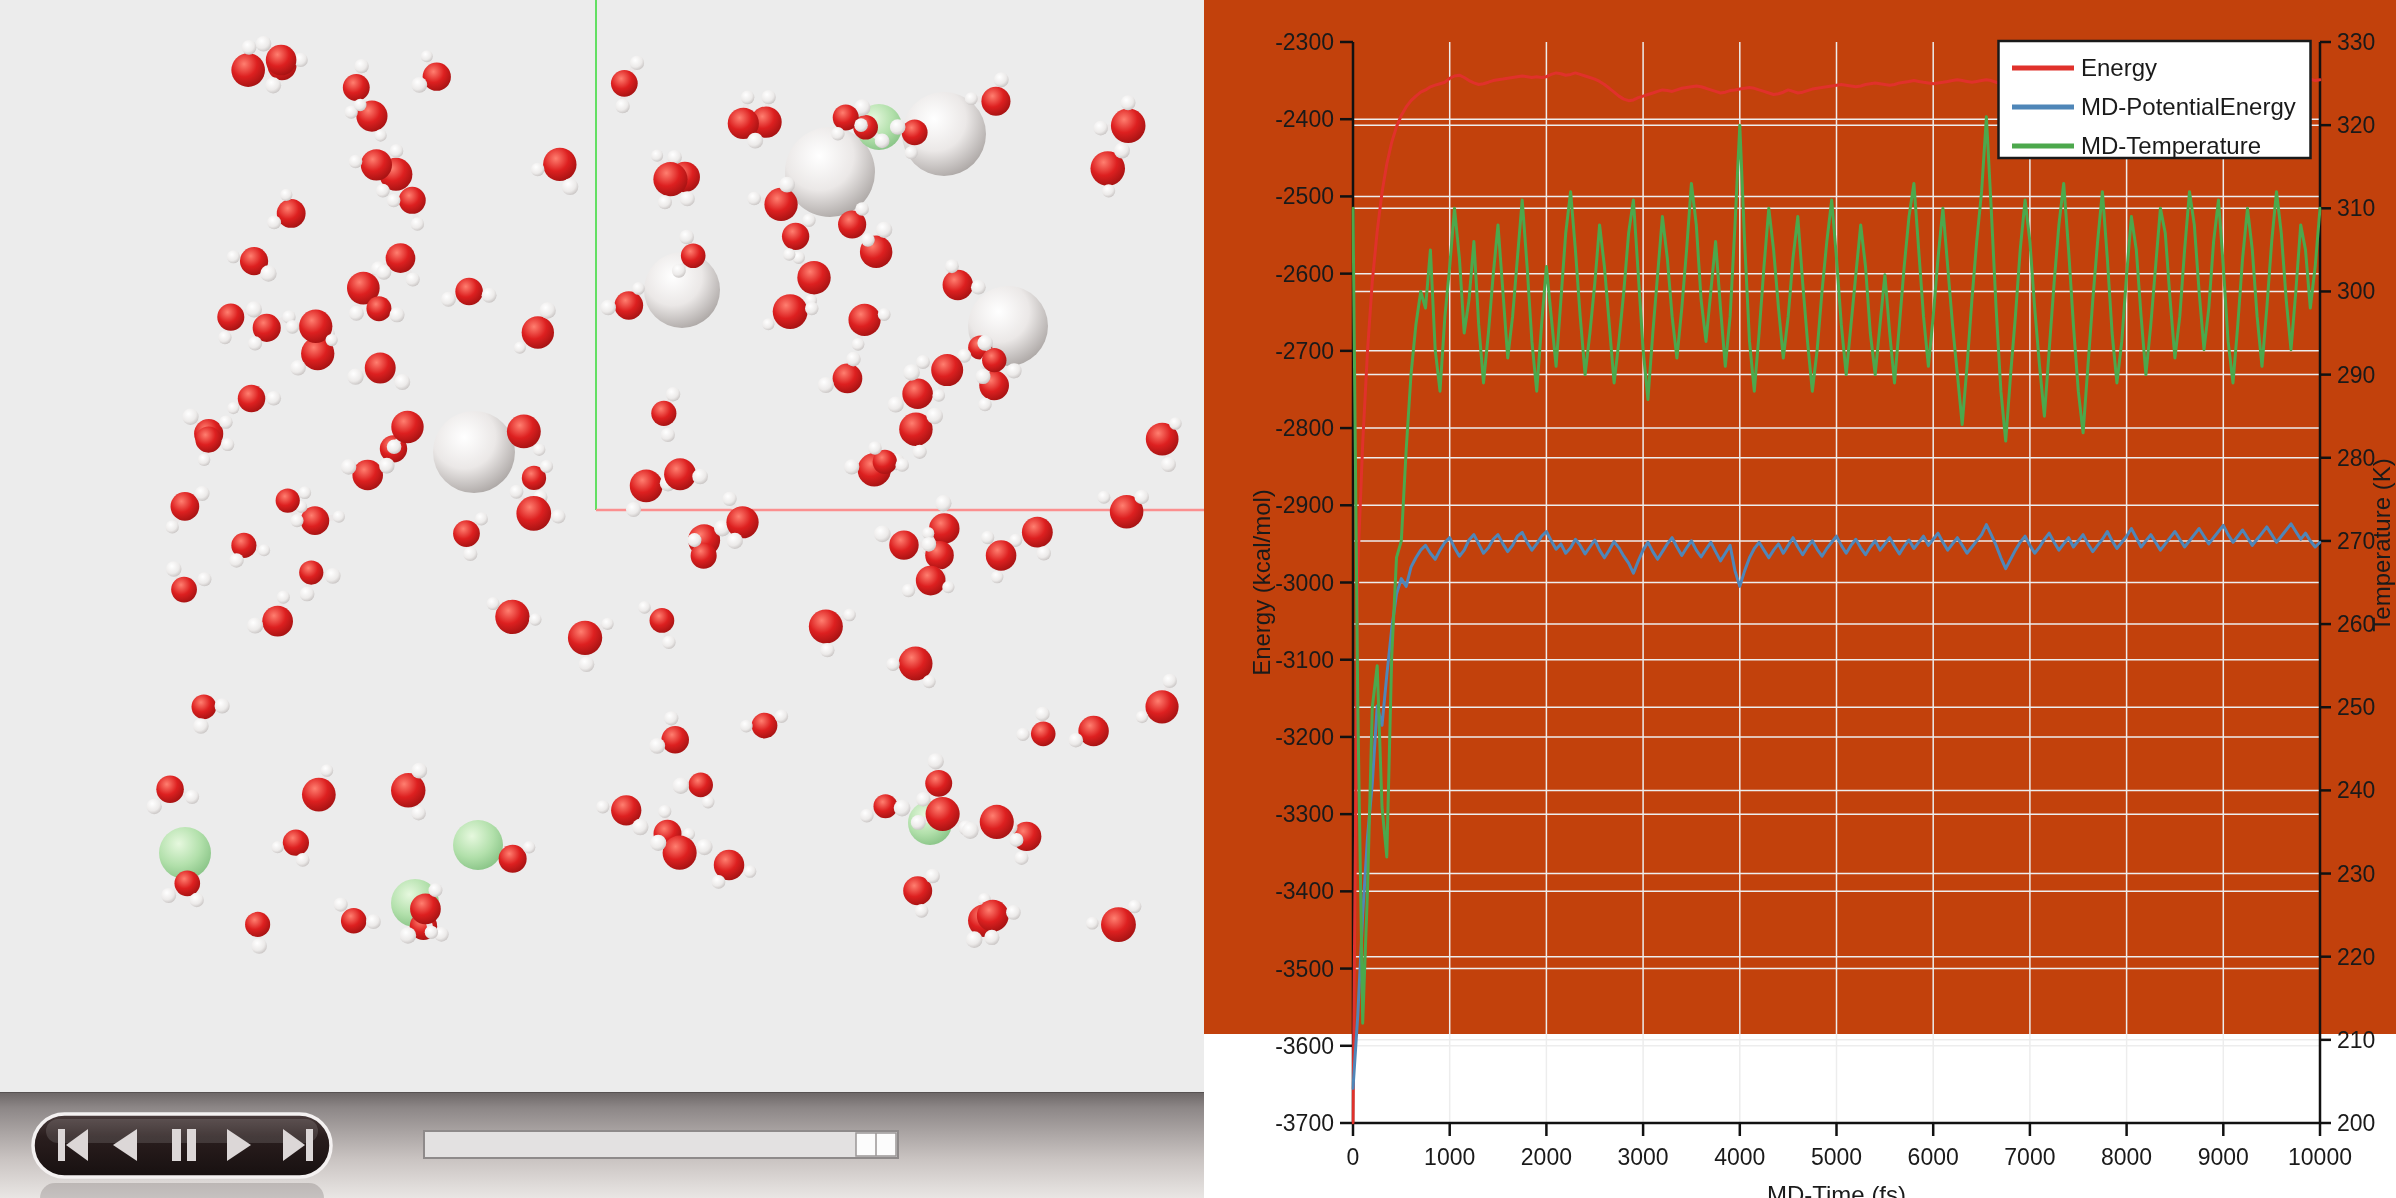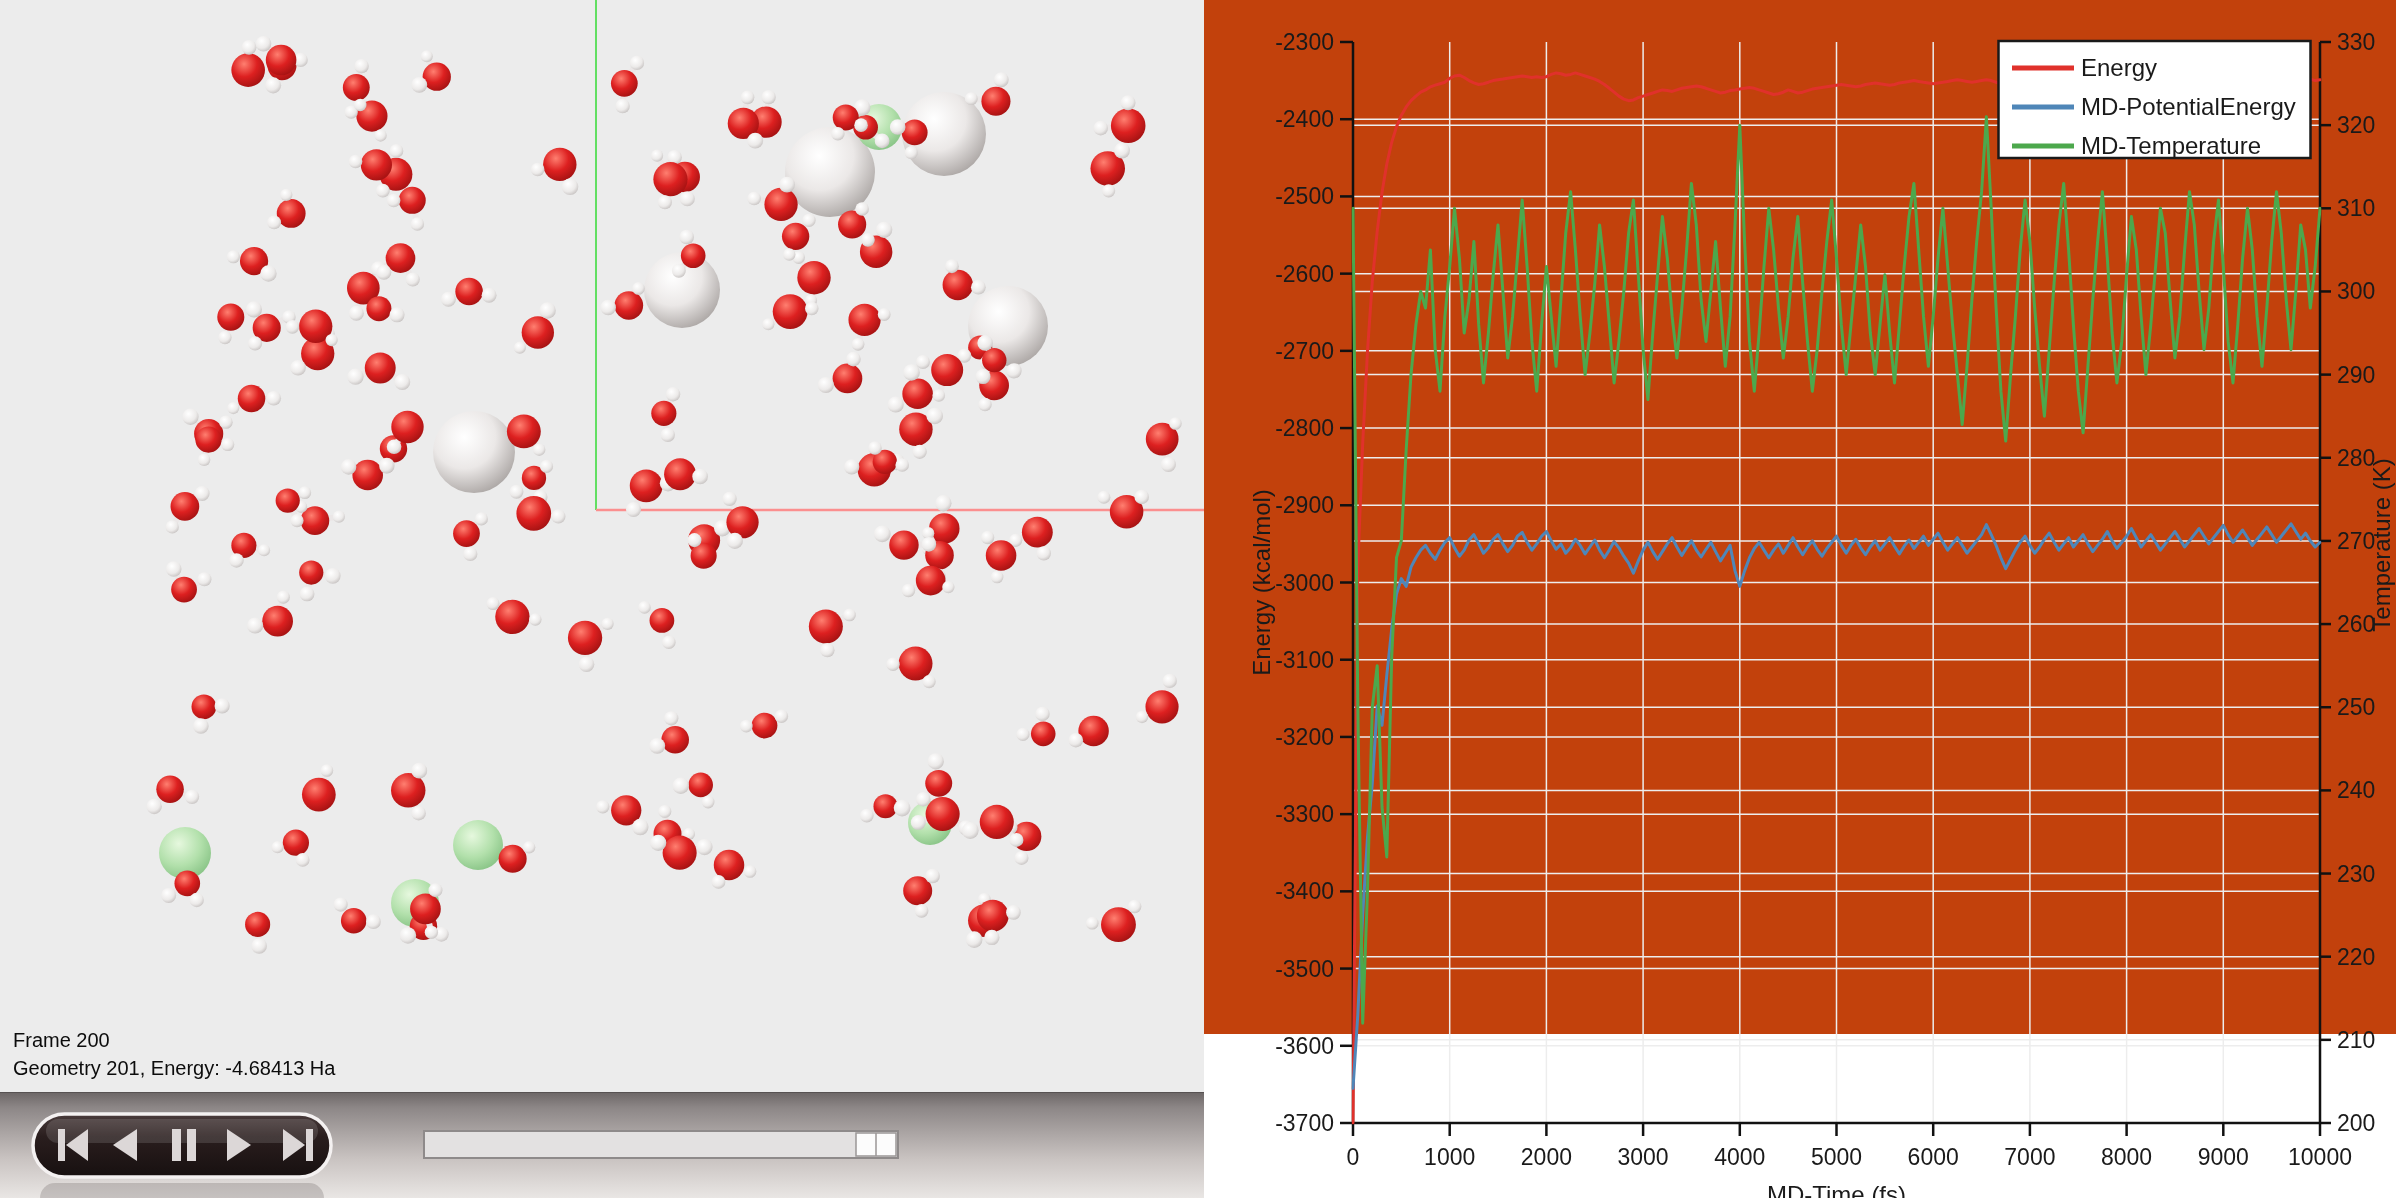--- a/index.html
+++ b/index.html
@@ -1079,24 +1079,20 @@
             <line x1="679.6461226977408" y1="852.6668388210237" x2="668.9228957348757" y2="847.7287529821051" stroke="#df9090" stroke-width="6"></line>
             <line x1="668.9228957348757" y1="847.7287529821051" x2="658.1996687720108" y2="842.7906671431866" stroke="#ebe7e7" stroke-width="6"></line>
             <line x1="679.6461226977408" y1="852.6668388210237" x2="692.0729992593589" y2="849.860818000767" stroke="#df9090" stroke-width="6"></line>
             <line x1="692.0729992593589" y1="849.860818000767" x2="704.499875820977" y2="847.0547971805104" stroke="#ebe7e7" stroke-width="6"></line>
             <circle cx="679.6461226977408" cy="852.6668388210237" r="17.04621225001756" fill="url(#gO)"></circle>
             <circle cx="658.1996687720108" cy="842.7906671431866" r="8.09496906157583" fill="url(#gH)"></circle>
             <circle cx="704.499875820977" cy="847.0547971805104" r="8.096416548080743" fill="url(#gH)"></circle>
           </g>
         </g>
       </svg>
-    <div id="status">
-      <div>Frame 200</div>
-      <div>Geometry 201, Energy: -4.68413 Ha</div>
-    </div>
     <div id="control-bar">
       <svg id="controls-svg" width="1204" height="106" viewBox="0 1092 1204 106">
           <defs>
             <linearGradient id="pillGrad" x1="0" y1="0" x2="0" y2="1">
               <stop offset="0%" stop-color="#4a3c3c"></stop>
               <stop offset="35%" stop-color="#2a1e1e"></stop>
               <stop offset="100%" stop-color="#171010"></stop>
             </linearGradient>
           </defs>
           <rect x="40" y="1182" width="284" height="30" rx="15" fill="#4a4242" opacity="0.22"></rect>

